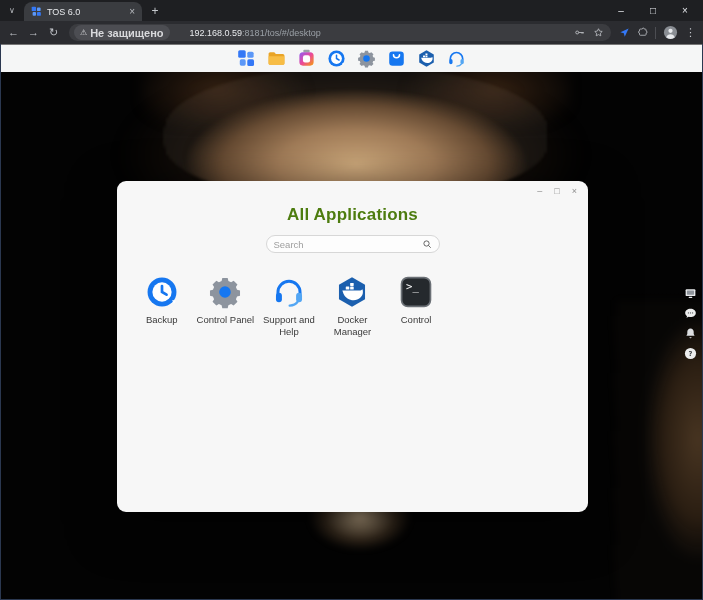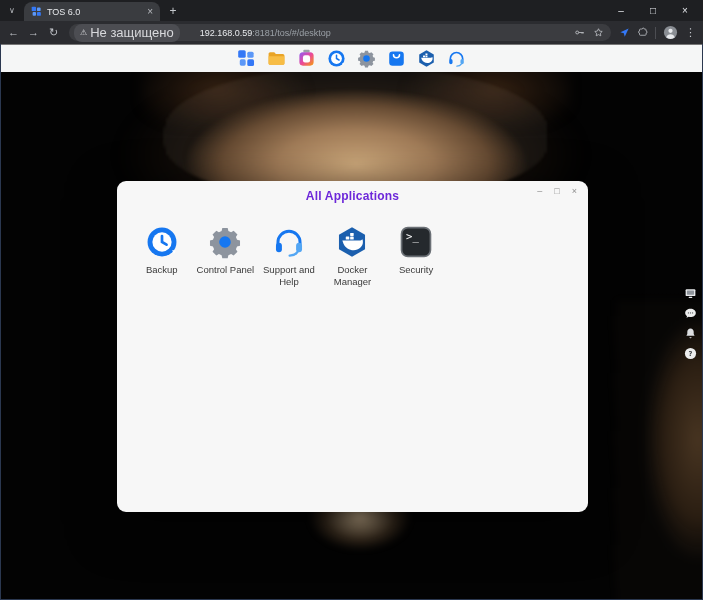--- a/index.html
+++ b/index.html
@@ -3,35 +3,35 @@
 <meta charset="utf-8">
 <style>
   *{box-sizing:border-box;margin:0;padding:0}
   html,body{background:#222}
   body{font-family:"Liberation Sans",sans-serif}
   .window{position:relative;width:703px;height:600px;overflow:hidden;background:#000;box-shadow:inset 0 0 0 1px #2b3850}
 
   
   .tabstrip{position:absolute;top:0;left:0;right:0;height:21px;background:#1e1f22;display:flex;align-items:flex-end}
   .tab-search{width:24px;height:21px;display:flex;align-items:center;justify-content:center;color:#b6b9be;font-size:8px;cursor:default}
-  .tab{width:136px;height:19px;background:#3a3c40;border-radius:8px 8px 0 0;display:flex;align-items:center;padding:0 7px;gap:5px}
+  .tab{width:118px;height:19px;background:#3a3c40;border-radius:8px 8px 0 0;display:flex;align-items:center;padding:0 7px;gap:5px}
   .tab .ic{width:11px;height:11px;flex:none}
   .tab .ic svg{width:100%;height:100%;display:block}
   .tab-title{flex:1;color:#e8eaed;font-size:9px;white-space:nowrap;overflow:hidden}
   .tab-close{color:#b6b9be;font-size:10px;line-height:1}
   .newtab{width:26px;height:21px;color:#c6c9ce;font-size:12px;display:flex;align-items:center;justify-content:center}
   .win-controls{position:absolute;right:2px;top:0;height:21px;display:flex}
   .win-controls span{width:32px;text-align:center;line-height:21px;color:#e2e4e8;font-size:10px}
 
   .toolbar{position:absolute;top:21px;left:0;right:0;height:23px;background:#2b2c30;display:flex;align-items:center;padding:0 6px;gap:5px}
   .nav-btn{color:#c2c5ca;font-size:11px;width:15px;text-align:center;line-height:23px}
   .addr{flex:1;height:17px;background:#3b3c40;border-radius:9px;display:flex;align-items:center;padding:0 7px;margin:0 3px;min-width:0}
   .sec-chip{display:flex;align-items:center;gap:3px;background:#4c4d52;border-radius:8px;padding:1.5px 6px;margin-left:-2px}
   .warn{color:#d8d9dc;font-size:8px;line-height:1}
-  .sec-label{color:#d8d9dc;font-size:13px;font-weight:normal;white-space:nowrap}
+  .sec-label{color:#d8d9dc;font-size:11px;font-weight:bold;white-space:nowrap}
   .url{margin-left:20px;font-size:9px;color:#9aa0a6;white-space:nowrap;overflow:hidden}
   .url .host{color:#e8eaed}
   .addr-right{margin-left:auto;display:flex;gap:8px;align-items:center}
   .sm-ic{width:11px;height:11px;display:block}
   .sm-ic svg{width:100%;height:100%;display:block}
   .toolbar-right{display:flex;align-items:center;gap:7px;padding-right:3px}
   .sep{width:1px;height:12px;background:#4c4d52}
   .avatar{width:15px;height:15px}
   .menu-dots{color:#c2c5ca;font-size:11px;width:9px;text-align:center}
 
@@ -56,21 +56,21 @@
   .fur-chin{left:292px;top:458px;width:134px;height:78px;background:radial-gradient(52% 58% at 50% 18%,rgba(218,192,155,.85) 0%,rgba(130,98,64,.35) 52%,rgba(0,0,0,0) 74%);filter:blur(3px)}
 
   .side-stack{position:absolute;right:5px;top:242px;display:flex;flex-direction:column;gap:7px;align-items:center;z-index:4}
   .side-ic{width:13px;height:13px;display:block}
   .side-ic svg{width:100%;height:100%;display:block}
 
   
   .modal{position:absolute;left:116px;top:136px;width:471px;height:331px;background:#f7f7f7;border-radius:9px;box-shadow:0 14px 48px rgba(0,0,0,.6);z-index:5}
   .modal-controls{position:absolute;top:6px;right:11px;display:flex;gap:12px}
   .modal-controls span{color:#8e8e8e;font-size:9px;line-height:1}
-  .modal-title{padding-top:8px;text-align:center;font-size:12px;font-weight:bold;color:#6d28d9;letter-spacing:.2px}
+  .modal-title{padding-top:24px;text-align:center;font-size:17px;font-weight:bold;color:#4d7c0f;letter-spacing:.2px}
   .search-wrap{margin:10px auto 0;width:174px;height:18px;background:#fdfdfd;border:1px solid #d7d7d7;border-radius:10px;display:flex;align-items:center;padding:0 7px;gap:4px}
   .search-input{flex:1;border:none;outline:none;background:transparent;font-size:9.5px;color:#333;font-family:"Liberation Sans",sans-serif;min-width:0}
   .search-input::placeholder{color:#9e9e9e}
   .search-ic{width:10px;height:10px;flex:none}
   .search-ic svg{width:100%;height:100%;display:block}
   .app-grid{margin:22px 13px 0;display:grid;grid-template-columns:repeat(7,1fr);row-gap:9px}
   .app-cell{display:flex;flex-direction:column;align-items:center;cursor:default}
   .app-ic{width:34px;height:34px;display:block}
   .app-ic svg{width:100%;height:100%;display:block}
   .app-label{margin-top:5px;font-size:9.5px;color:#3a3a3a;text-align:center;line-height:1.3;max-width:62px}
@@ -258,20 +258,29 @@
         </span>
       </div>
 
     <div class="modal">
       <div class="modal-controls">
         <span>–</span>
         <span>□</span>
         <span>×</span>
       </div>
       <div class="modal-title">All Applications</div>
+      <div class="search-wrap">
+        <input class="search-input" type="text" placeholder="Search" style="">
+        <span class="search-ic">
+            <svg viewBox="0 0 24 24" fill="none" stroke="#4a4a4a" stroke-width="2">
+              <circle cx="10.8" cy="10.8" r="6.3"></circle>
+              <path d="M15.6 15.6L21 21"></path>
+            </svg>
+          </span>
+      </div>
       <div class="app-grid">
           <div class="app-cell">
             <span class="app-ic">
               <svg viewBox="0 0 24 24">
                 <circle cx="12" cy="12" r="10.2" fill="#1677f0"></circle>
                 <circle cx="12" cy="12" r="6.8" fill="#fff"></circle>
                 <path d="M12 7.8V12l3.2 1.9" stroke="#1677f0" stroke-width="1.9" fill="none" stroke-linecap="round"></path>
                 <path d="M19.2 17.6l2.6.6-1.4 2.3z" fill="#fff"></path>
               </svg>
             </span>
@@ -311,19 +320,19 @@
             </span>
             <div class="app-label">Docker Manager</div>
           </div>
           <div class="app-cell">
             <span class="app-ic">
               <svg viewBox="0 0 24 24">
                 <rect x="1.8" y="1.8" width="20.4" height="20.4" rx="4.5" fill="#25292d" stroke="#6b7076" stroke-width="1.2"></rect>
                 <text x="5" y="10.8" font-size="7.5" fill="#fff" font-family="DejaVu Sans Mono, monospace">&gt;_</text>
               </svg>
             </span>
-            <div class="app-label">Security</div>
+            <div class="app-label">Control</div>
           </div>
         </div>
     </div>
   </div>
 
 </div>
 
 </body></html>

